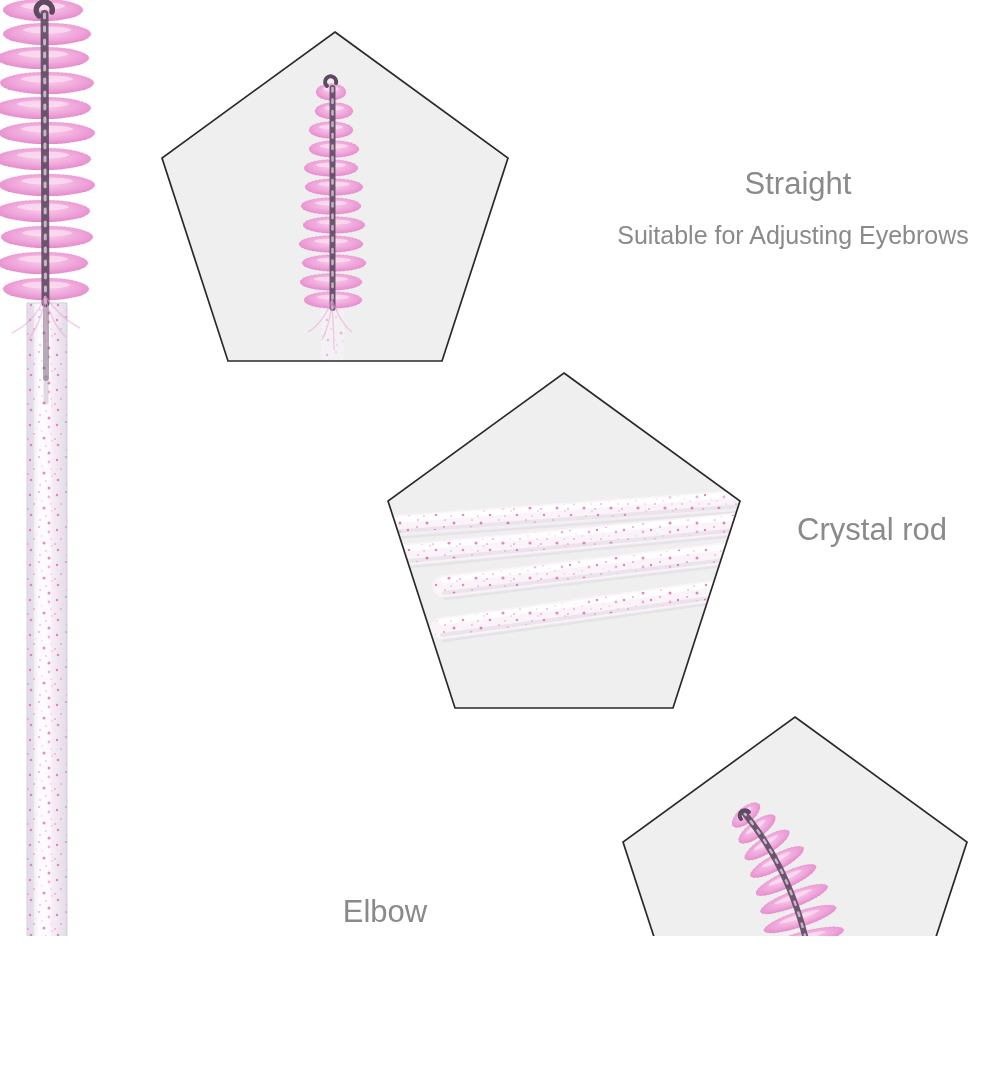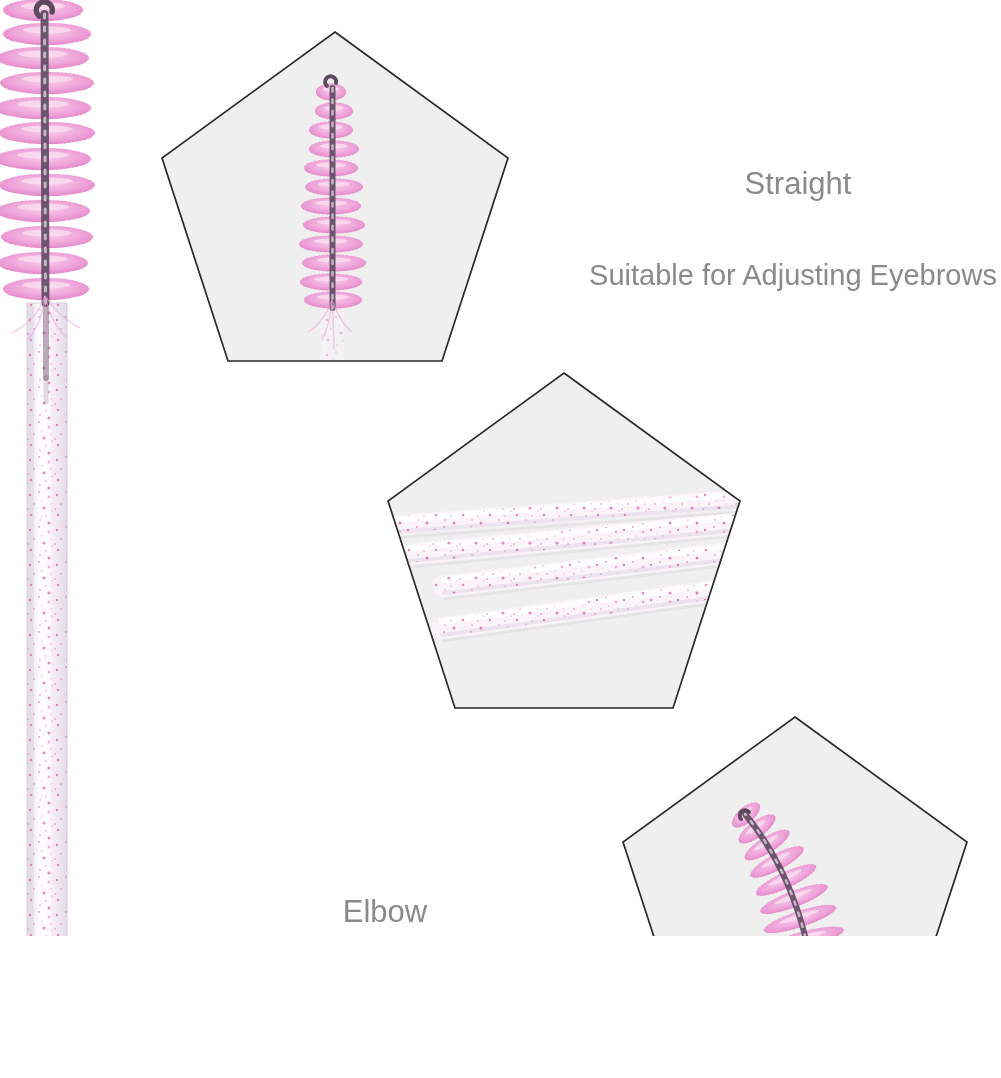--- a/index.html
+++ b/index.html
@@ -22,21 +22,21 @@
   }
   .art{position:absolute;left:0;top:0;width:1001px;height:1078px;}
   .lbl{
     position:absolute;
     transform:translateX(-50%);
     color:var(--label-text);
     white-space:nowrap;
     line-height:1.15;
   }
   .lbl-title{font-size:31px;}
-  .lbl-sub{font-size:29px;margin-top:38px;}
+  .lbl-sub{font-size:25px;}
   .pent-fill{fill:var(--pentagon-fill);}
   .pent-edge{fill:none;stroke:var(--pentagon-stroke);stroke-width:1.7;}
   .tuft{fill:url(#tuft);stroke:#e07fc5;stroke-opacity:.35;stroke-width:1;stroke-dasharray:1.5 2.5;}
   .streak{fill:#fce3f4;opacity:.7;}
   .wire{stroke:var(--wire-dark);fill:none;stroke-linecap:round;}
   .wire-hi{stroke:#c6b5c8;fill:none;stroke-linecap:round;}
   .wisp{stroke:#eaa6d8;stroke-width:1.4;opacity:.55;fill:none;}
   .rod-base{stroke:var(--rod-clear);stroke-linecap:round;fill:none;}
   .rod-hi{stroke:#ffffff;stroke-width:6;stroke-opacity:.85;fill:none;stroke-linecap:round;}
   .rod-sh{stroke:#e6dde7;stroke-width:4;stroke-opacity:.7;fill:none;stroke-linecap:round;}
@@ -278,16 +278,17 @@
       <path class="wisp" d="M817,1004 C816,1020 814,1032 812,1042"></path>
       <path class="wisp" d="M817,1004 C823,1018 828,1028 834,1036"></path>
     </g>
     <polygon class="pent-edge" points="795,717 967,842 901,1044 689,1044 623,842"></polygon>
   </g>
 </svg>
 
 <div class="lbl lbl-title" style="left:798px;top:166px">Straight</div>
 <div class="lbl lbl-sub" style="left:793px;top:221px">Suitable for Adjusting Eyebrows</div>
 
+<div class="lbl lbl-title" style="left:872px;top:512px">Crystal rod</div>
 
 <div class="lbl lbl-title" style="left:385px;top:894px">Elbow</div>
 
 </div>
 
 </body></html>

